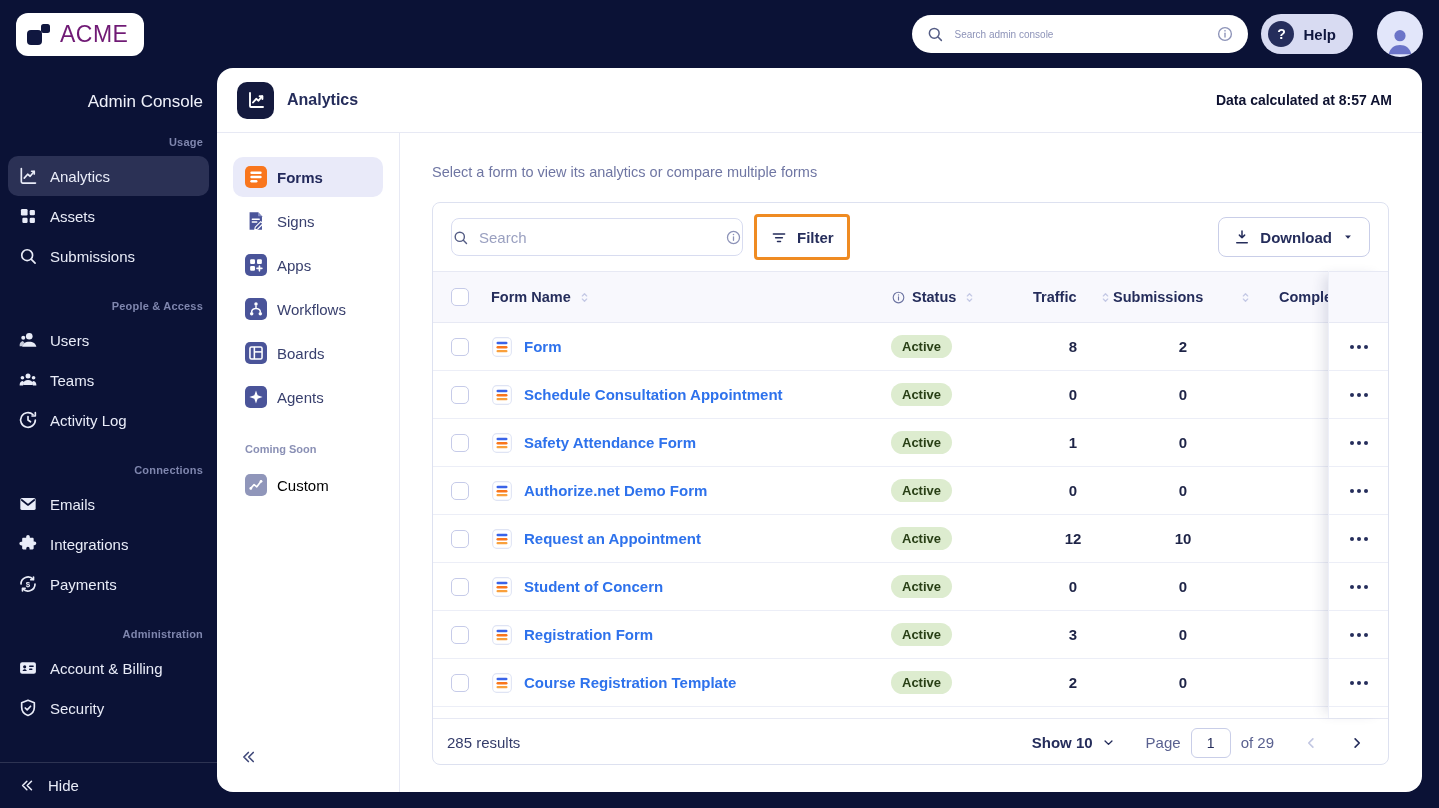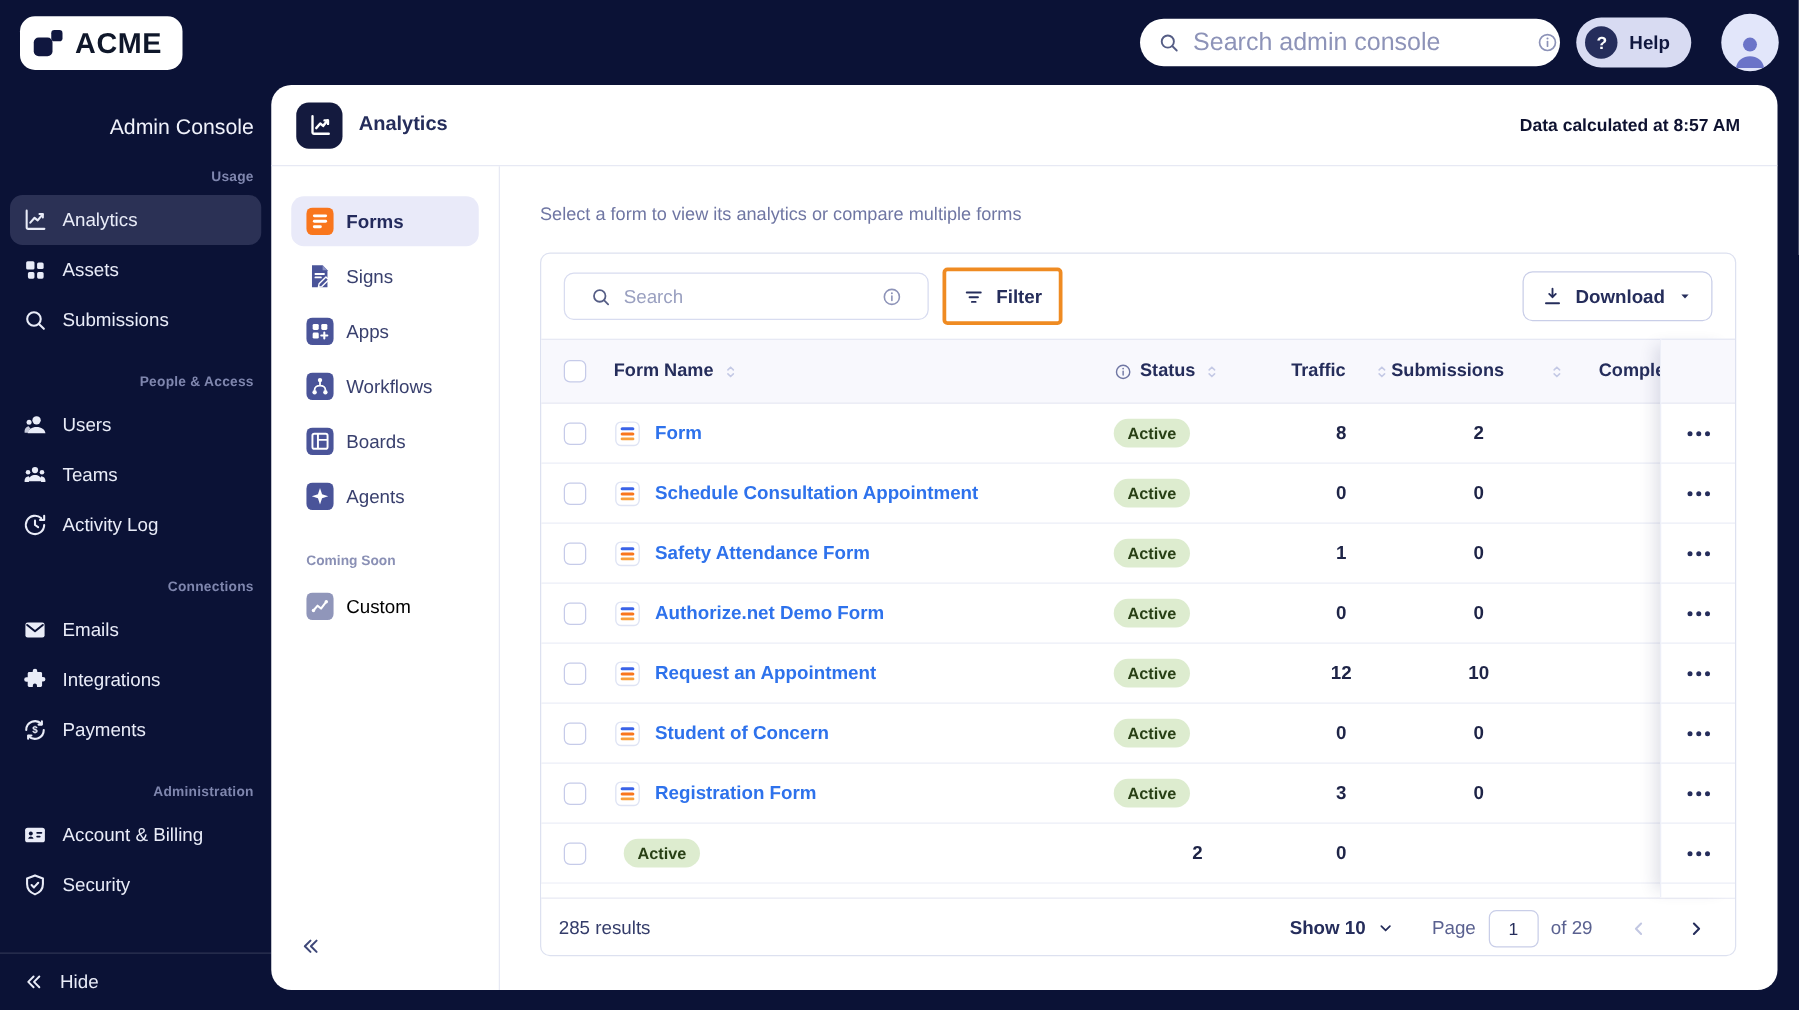--- a/index.html
+++ b/index.html
@@ -15,27 +15,27 @@
   
   .topbar { position:absolute; left:0; top:0; right:0; height:68px;
     display:flex; align-items:center; padding:0 16px; }
   .logo { display:flex; align-items:center; gap:8px; background:#fff;
     border-radius:12px; padding:8px 16px 8px 11px; cursor:pointer; }
   .logo-mark { position:relative; width:25px; height:27px; }
   .logo-mark .sq-big { position:absolute; left:0; top:9px; width:15px; height:15px;
     background:#10173f; border-radius:4px; }
   .logo-mark .sq-small { position:absolute; left:14px; top:3px; width:9px; height:9px;
     background:#10173f; border-radius:2.5px; }
-  .logo-text { font-size:23px; font-weight:700; color:#0f172a; letter-spacing:.5px; }
+  .logo-text { font-size:23px; font-weight:400; color:#701a75; letter-spacing:.5px; }
   .topbar-right { margin-left:auto; display:flex; align-items:center; }
   .admin-search { display:flex; align-items:center; gap:10px; width:336px; height:38px;
     background:#fff; border-radius:19px; padding:0 14px; }
   .admin-search svg { width:18px; height:18px; color:#555d85; flex:none; }
   .admin-search svg.inf { color:#8d93b8; }
-  .admin-search input { flex:1; border:none; outline:none; font-size:20px;
+  .admin-search input { flex:1; border:none; outline:none; font-size:10px;
     font-family:inherit; color:#737373; background:transparent; }
   .admin-search input::placeholder { color:#8d93b8; }
   .help-btn { margin-left:13px; display:flex; align-items:center; gap:9px; height:40px;
     background:#d8dbf2; border:none; border-radius:20px; padding:0 17px 0 7px;
     font-family:inherit; cursor:pointer; }
   .help-q { width:26px; height:26px; border-radius:50%; background:#252d5b; color:#fff;
     font-size:14px; font-weight:700; display:flex; align-items:center; justify-content:center; }
   .help-label { font-size:15px; font-weight:700; color:#10173f; }
   .avatar { margin-left:24px; width:46px; height:46px; border-radius:50%;
     background:#e2e6fa; display:flex; align-items:flex-end; justify-content:center;
@@ -97,21 +97,21 @@
   .page-title { font-size:18.5px; font-weight:800; color:#252d5b; }
   .date-chip { background:#e9eaf8; border-radius:14px; padding:5px 14px; font-size:13px;
     font-weight:600; color:#343c6a; }
   .subtitle { margin-top:9px; font-size:14.5px; color:#6f76a3; }
 
   
   .panel { margin-top:22px; border:1px solid #dde1f0; border-radius:8px;
     position:relative; background:#fff; height:563px; }
   .toolbar { height:68px; display:flex; align-items:center; padding:0 18px; }
   .tb-search { display:flex; align-items:center; gap:10px; width:292px; height:38px;
-    border:1px solid #d8dcf0; border-radius:8px; padding:0 20px; background:#fff; }
+    border:1px solid #d8dcf0; border-radius:8px; padding:0 0; background:#fff; }
   .tb-search svg { width:17px; height:17px; color:#555d85; flex:none; }
   .tb-search svg.inf { color:#8d93b8; }
   .tb-search input { flex:1; border:none; outline:none; font-size:15px;
     font-family:inherit; color:#252d5b; background:transparent; min-width:0; }
   .tb-search input::placeholder { color:#9aa0c0; }
   .filter-btn { margin-left:11px; height:46px; padding:0 13px; display:flex;
     align-items:center; gap:9px; background:#fff; border:3px solid #ef8b22;
     border-radius:4px; font-family:inherit; font-size:15px; font-weight:700;
     color:#252d5b; cursor:pointer; }
   .filter-btn svg { width:18px; height:18px; }
@@ -679,20 +679,31 @@
                 </div>
                 <div class="cell-status"><span class="badge">Active</span></div>
                 <div class="cell-num">3</div>
                 <div class="cell-num">0</div>
                 <div class="cell-comp"></div>
               </div>
               <div class="trow grid-cols">
                 <div class="cell-check">
                   <span class="cb"></span>
                 </div>
+                <div class="cell-name">
+                  <span class="form-ic">
+                    <svg viewBox="0 0 24 24">
+                      <rect x="1.8" y="1.8" width="20.4" height="20.4" rx="4.5" fill="#fff" stroke="#dfe4f4" stroke-width="1.2"></rect>
+                      <rect x="6" y="6.3" width="12" height="2.7" rx="1.35" fill="#3a63e8"></rect>
+                      <rect x="6" y="10.8" width="12" height="2.7" rx="1.35" fill="#f9761d"></rect>
+                      <rect x="6" y="15.3" width="12" height="2.4" rx="1.2" fill="#f9a03c"></rect>
+                    </svg>
+                  </span>
+                  <a class="form-link">Course Registration Template</a>
+                </div>
                 <div class="cell-status"><span class="badge">Active</span></div>
                 <div class="cell-num">2</div>
                 <div class="cell-num">0</div>
                 <div class="cell-comp"></div>
               </div>
             </div>
           <div class="sliver"></div>
 
           <div class="tfoot">
             <span class="results">285 results</span>

